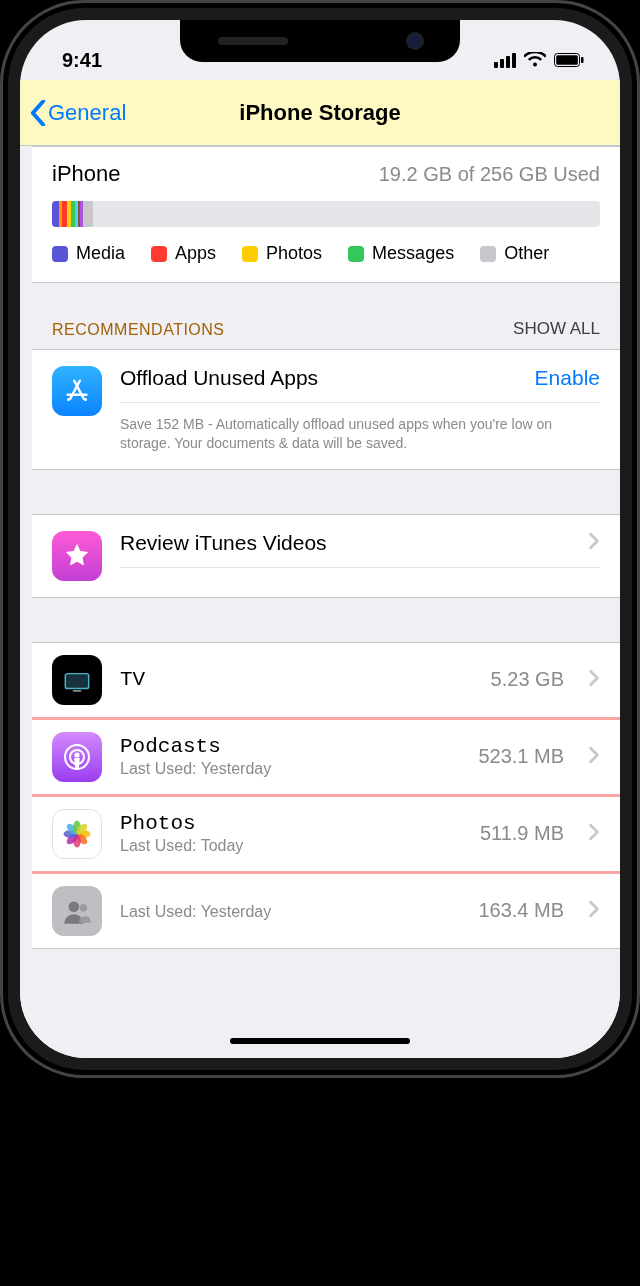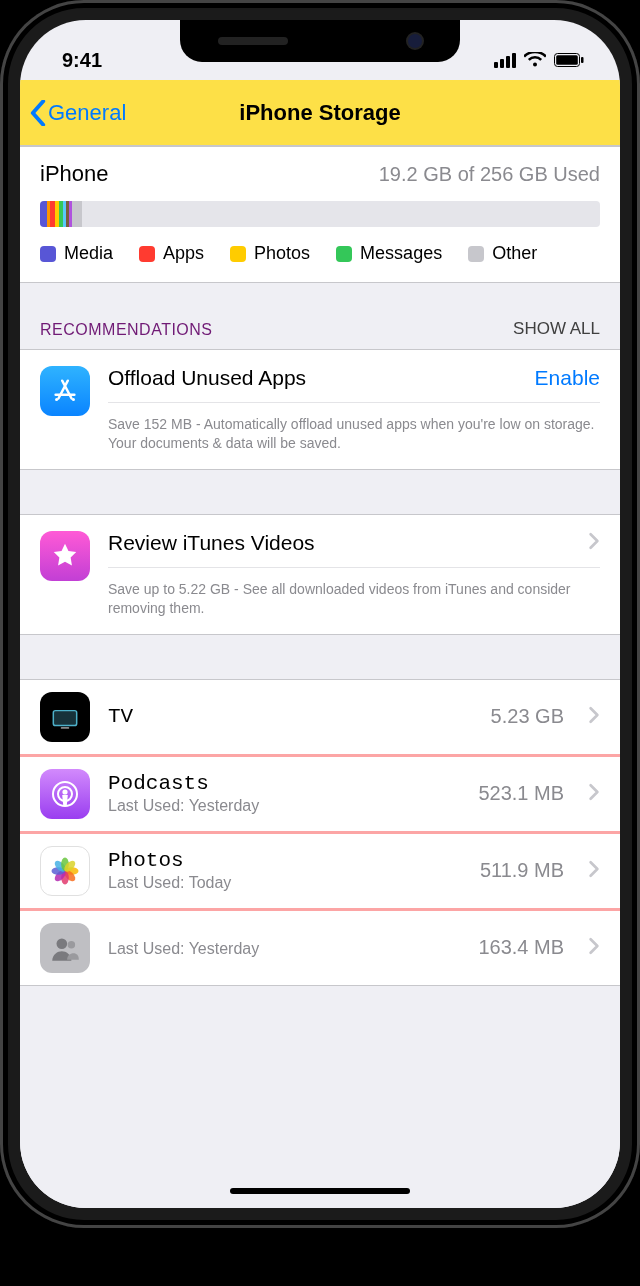--- a/index.html
+++ b/index.html
@@ -7,21 +7,21 @@
     font-family: -apple-system, "Helvetica Neue", Helvetica, Arial, sans-serif;
     background: #000;
     display: flex;
     justify-content: center;
     width: 640px;
     height: 1286px;
   }
   .phone-frame {
     position: relative;
     width: 640px;
-    height: 1228px;
+    height: 1078px;
     background: #1b1b1b;
     border-radius: 84px;
     padding: 20px;
     box-shadow: inset 0 0 0 3px #444, inset 0 0 0 8px #000;
   }
 
   .screen {
     position: relative;
     width: 100%;
     height: 100%;
@@ -54,36 +54,37 @@
   .signal { display:flex; align-items:flex-end; gap:2px; }
   .signal i { width:4px; background:#000; border-radius:1px; }
   .signal i:nth-child(1){height:6px} .signal i:nth-child(2){height:9px}
   .signal i:nth-child(3){height:12px} .signal i:nth-child(4){height:15px}
   .wifi-icon svg, .battery-icon svg { display:block; }
 
   .nav-bar {
     position: relative;
     margin-top: 60px;
     height: 66px;
-    background: #fde047;
+    background: #fef9c3;
     border-bottom: 1px solid #c7c7cb;
     display: flex; align-items: center; justify-content: center;
   }
   .nav-back {
     position: absolute; left: 10px; top: 0; bottom:0;
     display: flex; align-items: center;
     color: #007aff; font-size: 22px;
   }
   .nav-back svg { margin-right: 2px; }
   .nav-title { font-size: 22px; font-weight: 600; color:#000; }
 
   .content {
     height: calc(100% - 126px);
     overflow: hidden;
     background: #efeff4;
+    padding-left: 12px;
   }
 
   .section { background: #fff; border-top:1px solid #c7c7cb; border-bottom:1px solid #c7c7cb; }
   .storage-header {
     padding: 14px 20px 18px 20px;
   }
   .storage-top {
     display: flex; justify-content: space-between; align-items: baseline;
     margin-bottom: 14px;
   }
@@ -96,21 +97,21 @@
   .seg { height:100%; }
   .legend { display:flex; gap:26px; margin-top:16px; flex-wrap:wrap; }
   .legend-item { display:flex; align-items:center; gap:8px; font-size:18px; color:#000; }
   .swatch { width:16px; height:16px; border-radius:4px; }
 
   .group-header {
     display:flex; justify-content:space-between; align-items:flex-end;
     padding: 36px 20px 10px 20px;
     font-size: 16px;
   }
-  .group-title { color:#701a75; letter-spacing:0.5px; }
+  .group-title { color:#a16207; letter-spacing:0.5px; }
   .group-action { color:#404040; font-size:17px; }
 
   .rec-item { padding: 16px 20px; display:flex; gap:18px; }
   .rec-icon { width:50px; height:50px; border-radius:12px; flex:0 0 50px;
               display:flex; align-items:center; justify-content:center; }
   .rec-body { flex:1; }
   .rec-title-row { display:flex; justify-content:space-between; align-items:center;
                    padding-bottom:12px; border-bottom:1px solid #e4e4e7; }
   .rec-title { font-size:21px; color:#000; }
   .rec-action { font-size:21px; color:#007aff; }
@@ -264,21 +265,20 @@
                 <path fill="#fff" d="M16 3l3.7 7.6 8.3 1.2-6 5.9 1.4 8.3L16 22l-7.4 4 1.4-8.3-6-5.9 8.3-1.2z"></path>
               </svg>
             </div>
             <div class="rec-body">
               <div class="rec-title-row">
                 <span class="rec-title">Review iTunes Videos</span>
                 <span class="chevron"><svg width="12" height="18" viewBox="0 0 10 16">
                     <path fill="none" stroke="#c7c7cc" stroke-width="2.4" stroke-linecap="round" stroke-linejoin="round" d="M2 2l6 6-6 6"></path>
                   </svg></span>
               </div>
-              <div class="rec-desc">Save up to 5.22 GB - See all downloaded videos from iTunes and consider removing them.</div>
             </div>
           </div>
         </div>
 
       <div class="gap"></div>
 
       <div class="section" id="apps">
           <div class="app-row">
             <div class="app-icon ic-tv">
               <svg width="34" height="34" viewBox="0 0 32 32">

